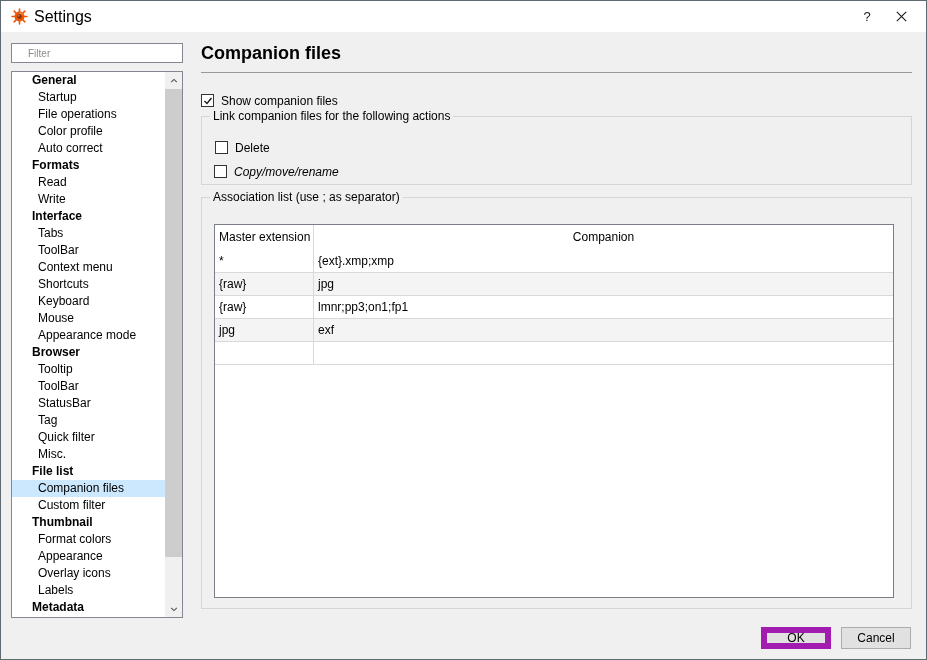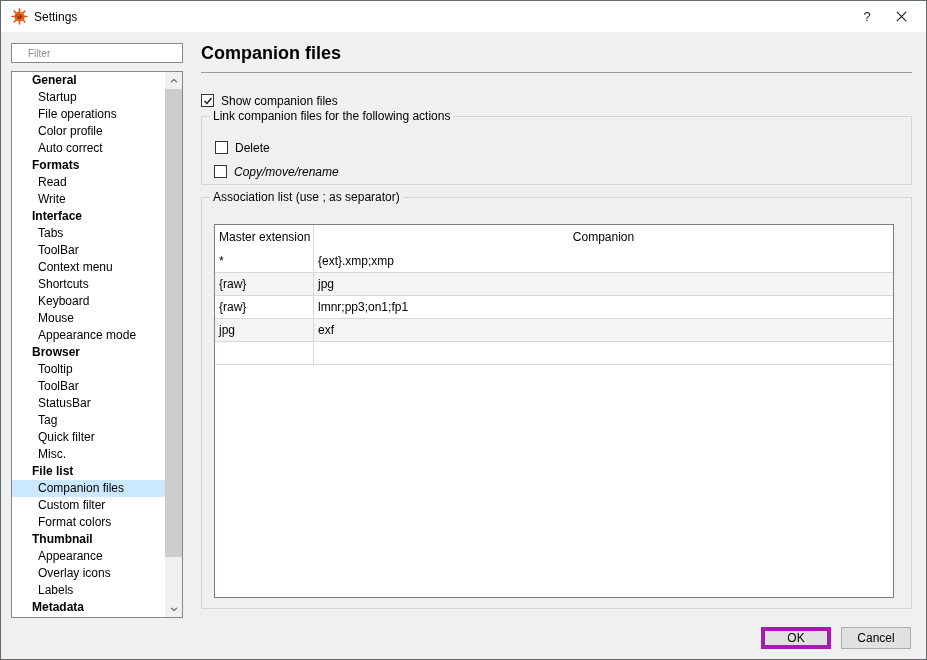--- a/index.html
+++ b/index.html
@@ -17,21 +17,21 @@
     border: 1px solid #5f6970;
     overflow: hidden;
   }
   
   .titlebar {
     position: absolute; top: 0; left: 0; right: 0; height: 31px;
     background: #ffffff;
     display: flex; align-items: center;
   }
   .app-icon { margin-left: 10px; width: 17px; height: 17px; display: inline-flex; }
-  .win-title { margin-left: 6px; font-size: 12px; color: #000; }
+  .win-title { margin-left: 6px; font-size: 16px; color: #000; }
   .titlebar-btns { margin-left: auto; display: flex; align-items: center; height: 100%; }
   .tb-btn {
     width: 34px; height: 100%; display: flex; align-items: center; justify-content: center;
     color: #1a1a1a; font-size: 13px; cursor: default;
   }
   .tb-btn.close { margin-right: 8px; }
   
   .content { position: absolute; top: 31px; left: 0; right: 0; bottom: 0; background: #f0f0f0; }
 
   .filter-input {
@@ -104,21 +104,21 @@
   .t-row.alt { background: #f4f4f4; }
   .t-row .t-c1 { border-right: 1px solid #d9d9d9; }
 
   
   .footer { position: absolute; right: 15px; bottom: 10px; display: flex; gap: 10px; }
   .btn {
     width: 70px; height: 22px; background: #e1e1e1; border: 1px solid #adadad;
     font-family: "Liberation Sans", sans-serif; font-size: 12px; color: #000;
     display: flex; align-items: center; justify-content: center; cursor: default;
   }
-  .btn.default { border: 4px solid #a21caf; }
+  .btn.default { border: 6px solid #a21caf; }
 </style>
 </head>
 <body>
 
 <div class="window">
 
   <div class="titlebar">
     <span class="app-icon">
       <svg width="17" height="17" viewBox="0 0 32 32">
         <g stroke="#e8590c" stroke-width="3" stroke-linecap="round">
@@ -173,22 +173,22 @@
           <div class="side-item group">Browser</div>
           <div class="side-item child">Tooltip</div>
           <div class="side-item child">ToolBar</div>
           <div class="side-item child">StatusBar</div>
           <div class="side-item child">Tag</div>
           <div class="side-item child">Quick filter</div>
           <div class="side-item child">Misc.</div>
           <div class="side-item group">File list</div>
           <div class="side-item child selected">Companion files</div>
           <div class="side-item child">Custom filter</div>
+          <div class="side-item group">Thumbnail</div>
           <div class="side-item child">Format colors</div>
-          <div class="side-item group">Thumbnail</div>
           <div class="side-item child">Appearance</div>
           <div class="side-item child">Overlay icons</div>
           <div class="side-item child">Labels</div>
           <div class="side-item group">Metadata</div>
         </div>
       <div class="v-scrollbar">
         <div class="sb-arrow up">
           <svg class="chev" viewBox="0 0 10 10">
               <polyline points="1.5,6.5 5,3 8.5,6.5" fill="none" stroke="#505050" stroke-width="1.3"></polyline>
             </svg>

